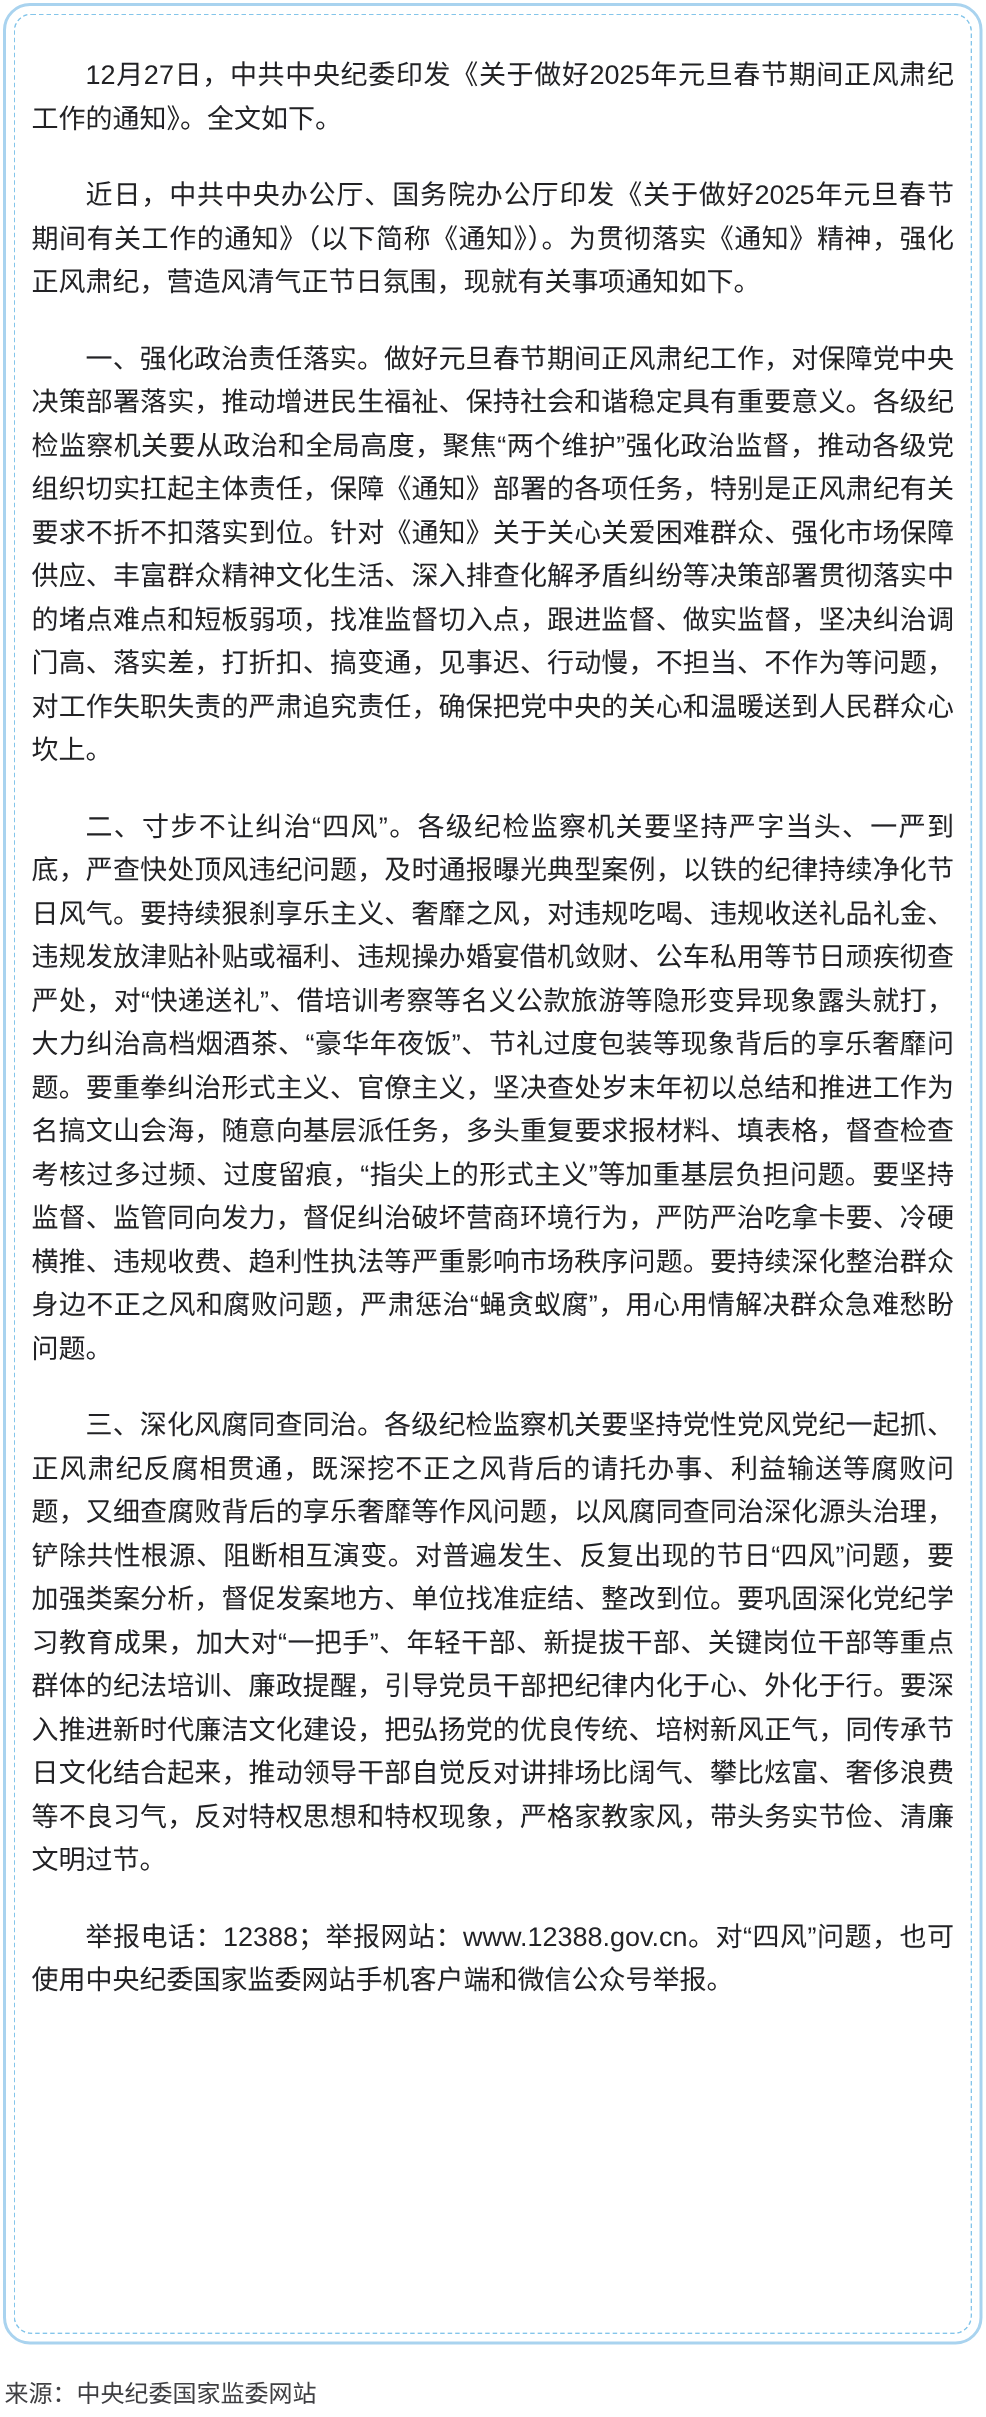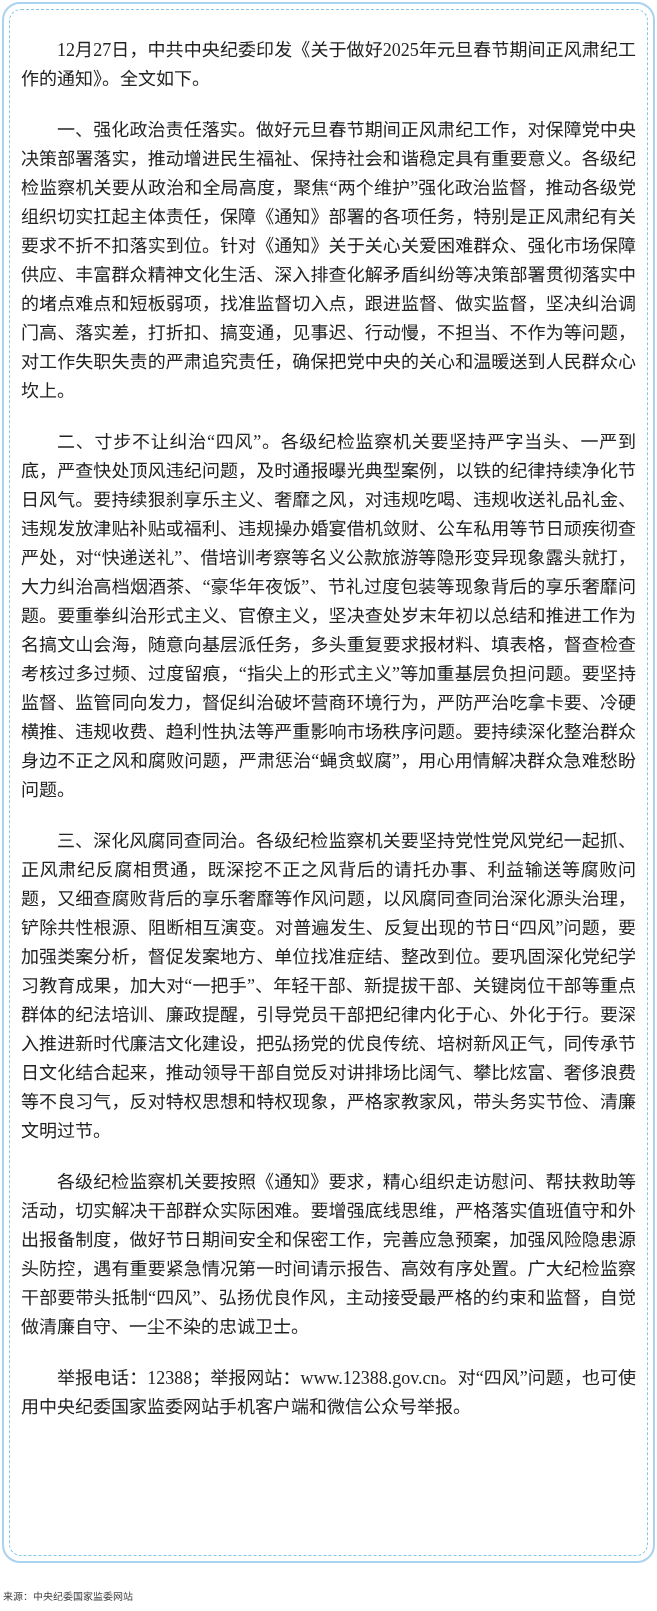--- a/index.html
+++ b/index.html
@@ -7,21 +7,20 @@
     padding: 0;
     background: #ffffff;
     font-family: "Liberation Sans", sans-serif;
   }
   .page {
     position: relative;
     width: 657px;
     height: 1611px;
     background: #ffffff;
     overflow: hidden;
-    font-family: Liberation Serif, serif;
   }
   .frame {
     box-sizing: border-box;
     position: absolute;
     left: 2px;
     top: 2px;
     width: 653px;
     height: 1561px;
     border: 2px solid #a9d3ef;
     border-radius: 18px;
@@ -46,35 +45,35 @@
     text-indent: 2em;
     word-break: break-all;
   }
   .article p:last-child {
     margin-bottom: 4px;
   }
   .source-line {
     position: absolute;
     left: 3px;
     top: 1588px;
-    font-size: 10px;
+    font-size: 16px;
     line-height: 17px;
     color: #3f3f42;
   }
 </style>
 </head>
 <body>
 
 <div class="page">
   <div class="frame">
     <div class="frame-inner">
       <div class="article">
         <p>12月27日，中共中央纪委印发《关于做好2025年元旦春节期间正风肃纪工作的通知》。全文如下。</p>
+        <p>近日，中共中央办公厅、国务院办公厅印发《关于做好2025年元旦春节期间有关工作的通知》（以下简称《通知》）。为贯彻落实《通知》精神，强化正风肃纪，营造风清气正节日氛围，现就有关事项通知如下。</p>
         <p>一、强化政治责任落实。做好元旦春节期间正风肃纪工作，对保障党中央决策部署落实，推动增进民生福祉、保持社会和谐稳定具有重要意义。各级纪检监察机关要从政治和全局高度，聚焦“两个维护”强化政治监督，推动各级党组织切实扛起主体责任，保障《通知》部署的各项任务，特别是正风肃纪有关要求不折不扣落实到位。针对《通知》关于关心关爱困难群众、强化市场保障供应、丰富群众精神文化生活、深入排查化解矛盾纠纷等决策部署贯彻落实中的堵点难点和短板弱项，找准监督切入点，跟进监督、做实监督，坚决纠治调门高、落实差，打折扣、搞变通，见事迟、行动慢，不担当、不作为等问题，对工作失职失责的严肃追究责任，确保把党中央的关心和温暖送到人民群众心坎上。</p>
         <p>二、寸步不让纠治“四风”。各级纪检监察机关要坚持严字当头、一严到底，严查快处顶风违纪问题，及时通报曝光典型案例，以铁的纪律持续净化节日风气。要持续狠刹享乐主义、奢靡之风，对违规吃喝、违规收送礼品礼金、违规发放津贴补贴或福利、违规操办婚宴借机敛财、公车私用等节日顽疾彻查严处，对“快递送礼”、借培训考察等名义公款旅游等隐形变异现象露头就打，大力纠治高档烟酒茶、“豪华年夜饭”、节礼过度包装等现象背后的享乐奢靡问题。要重拳纠治形式主义、官僚主义，坚决查处岁末年初以总结和推进工作为名搞文山会海，随意向基层派任务，多头重复要求报材料、填表格，督查检查考核过多过频、过度留痕，“指尖上的形式主义”等加重基层负担问题。要坚持监督、监管同向发力，督促纠治破坏营商环境行为，严防严治吃拿卡要、冷硬横推、违规收费、趋利性执法等严重影响市场秩序问题。要持续深化整治群众身边不正之风和腐败问题，严肃惩治“蝇贪蚁腐”，用心用情解决群众急难愁盼问题。</p>
         <p>三、深化风腐同查同治。各级纪检监察机关要坚持党性党风党纪一起抓、正风肃纪反腐相贯通，既深挖不正之风背后的请托办事、利益输送等腐败问题，又细查腐败背后的享乐奢靡等作风问题，以风腐同查同治深化源头治理，铲除共性根源、阻断相互演变。对普遍发生、反复出现的节日“四风”问题，要加强类案分析，督促发案地方、单位找准症结、整改到位。要巩固深化党纪学习教育成果，加大对“一把手”、年轻干部、新提拔干部、关键岗位干部等重点群体的纪法培训、廉政提醒，引导党员干部把纪律内化于心、外化于行。要深入推进新时代廉洁文化建设，把弘扬党的优良传统、培树新风正气，同传承节日文化结合起来，推动领导干部自觉反对讲排场比阔气、攀比炫富、奢侈浪费等不良习气，反对特权思想和特权现象，严格家教家风，带头务实节俭、清廉文明过节。</p>
-        <p>各级纪检监察机关要按照《通知》要求，精心组织走访慰问、帮扶救助等活动，切实解决干部群众实际困难。要增强底线思维，严格落实值班值守和外出报备制度，做好节日期间安全和保密工作，完善应急预案，加强风险隐患源头防控，遇有重要紧急情况第一时间请示报告、高效有序处置。广大纪检监察干部要带头抵制“四风”、弘扬优良作风，主动接受最严格的约束和监督，自觉做清廉自守、一尘不染的忠诚卫士。</p>
         <p>举报电话：12388；举报网站：www.12388.gov.cn。对“四风”问题，也可使用中央纪委国家监委网站手机客户端和微信公众号举报。</p>
       </div>
     </div>
   </div>
   <div class="source-line">来源：中央纪委国家监委网站</div>
 </div>
 
 </body></html>

